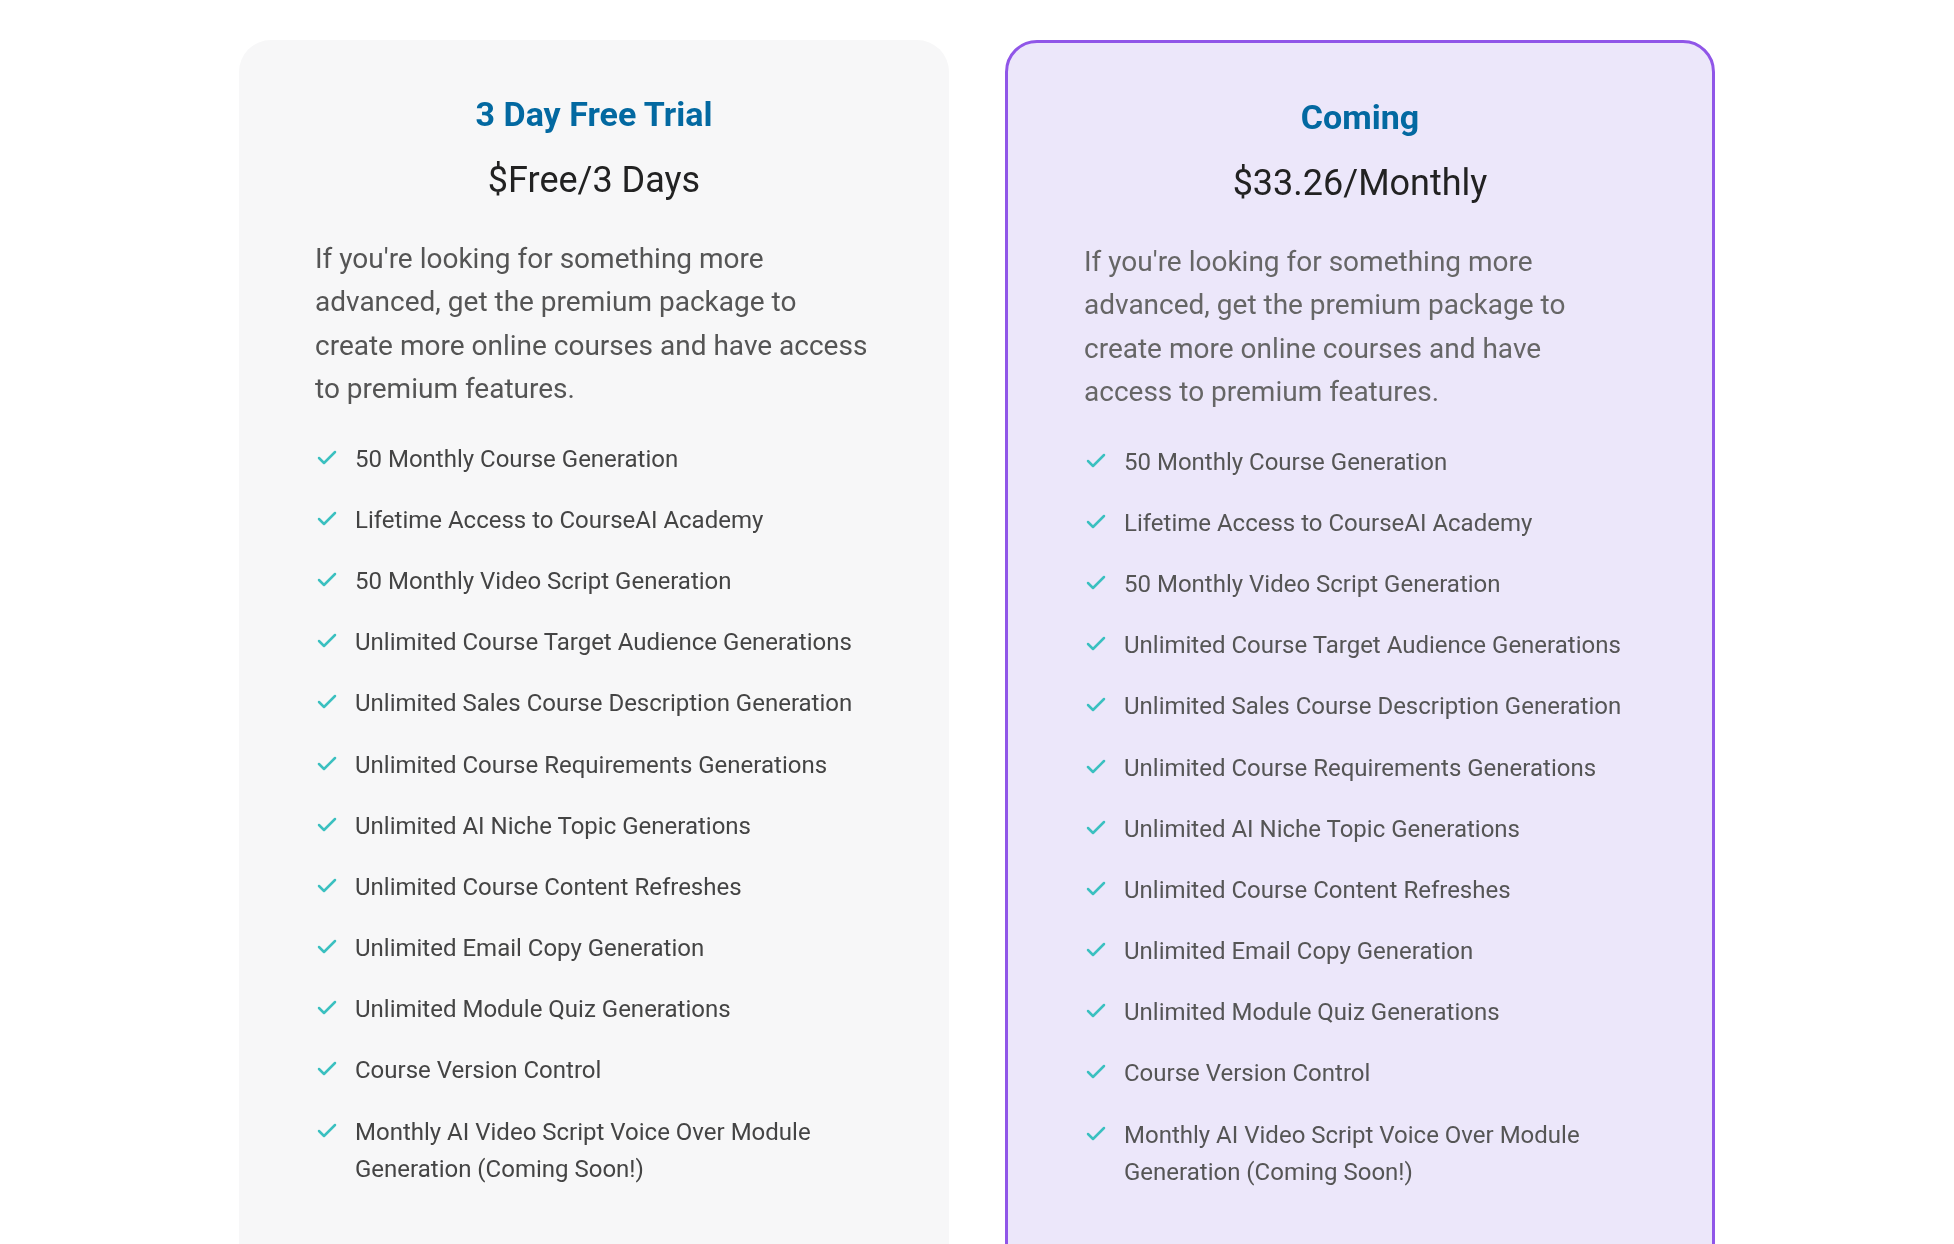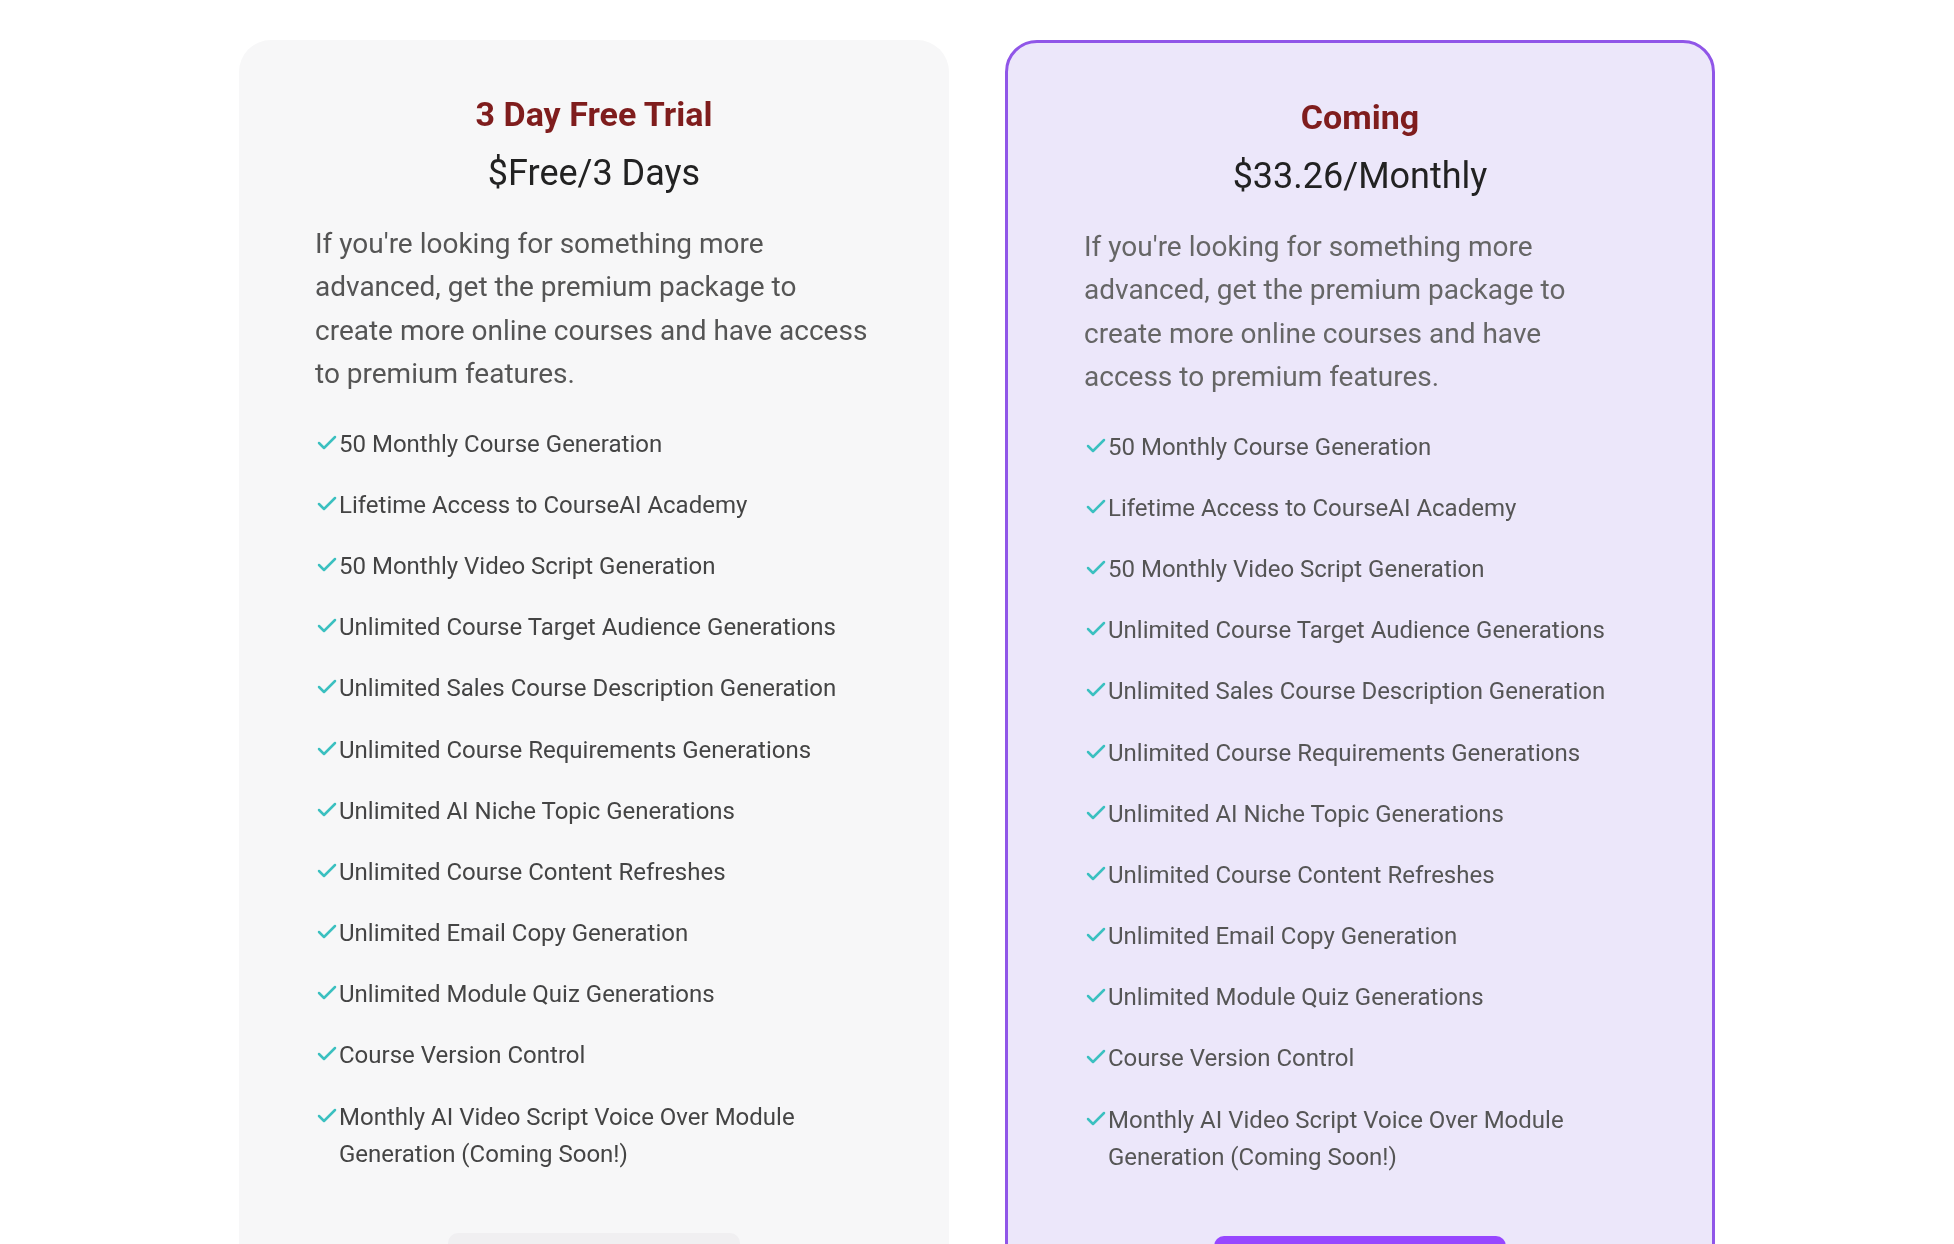--- a/index.html
+++ b/index.html
@@ -26,44 +26,45 @@
   background: #f7f7f8;
 }
 .card-premium {
   background: #ece7fa;
   border: 3px solid #9056e8;
 }
 .card-title {
   text-align: center;
   font-size: 34px;
   font-weight: 700;
-  color: #7f1d1d;
-  margin-bottom: 18px;
+  color: #0369a1;
+  margin-bottom: 25px;
 }
 .card-price {
   text-align: center;
   font-size: 36px;
   font-weight: 400;
   color: #222;
-  margin-bottom: 28px;
+  margin-bottom: 36px;
 }
 .card-desc {
   font-size: 28px;
   color: #555;
   line-height: 1.55;
   margin: 0 16px 18px 16px;
 }
 .card-premium .card-desc { color: #666; }
 .feature-list {
   list-style: none;
   margin: 0 16px;
 }
 .feature-list li {
   display: flex;
   align-items: flex-start;
+  gap: 16px;
   padding: 12px 0;
   font-size: 24px;
   color: #444;
   line-height: 1.55;
 }
 .card-premium .feature-list li { color: #555; }
 .check {
   flex: 0 0 24px;
   width: 24px;
   height: 24px;

